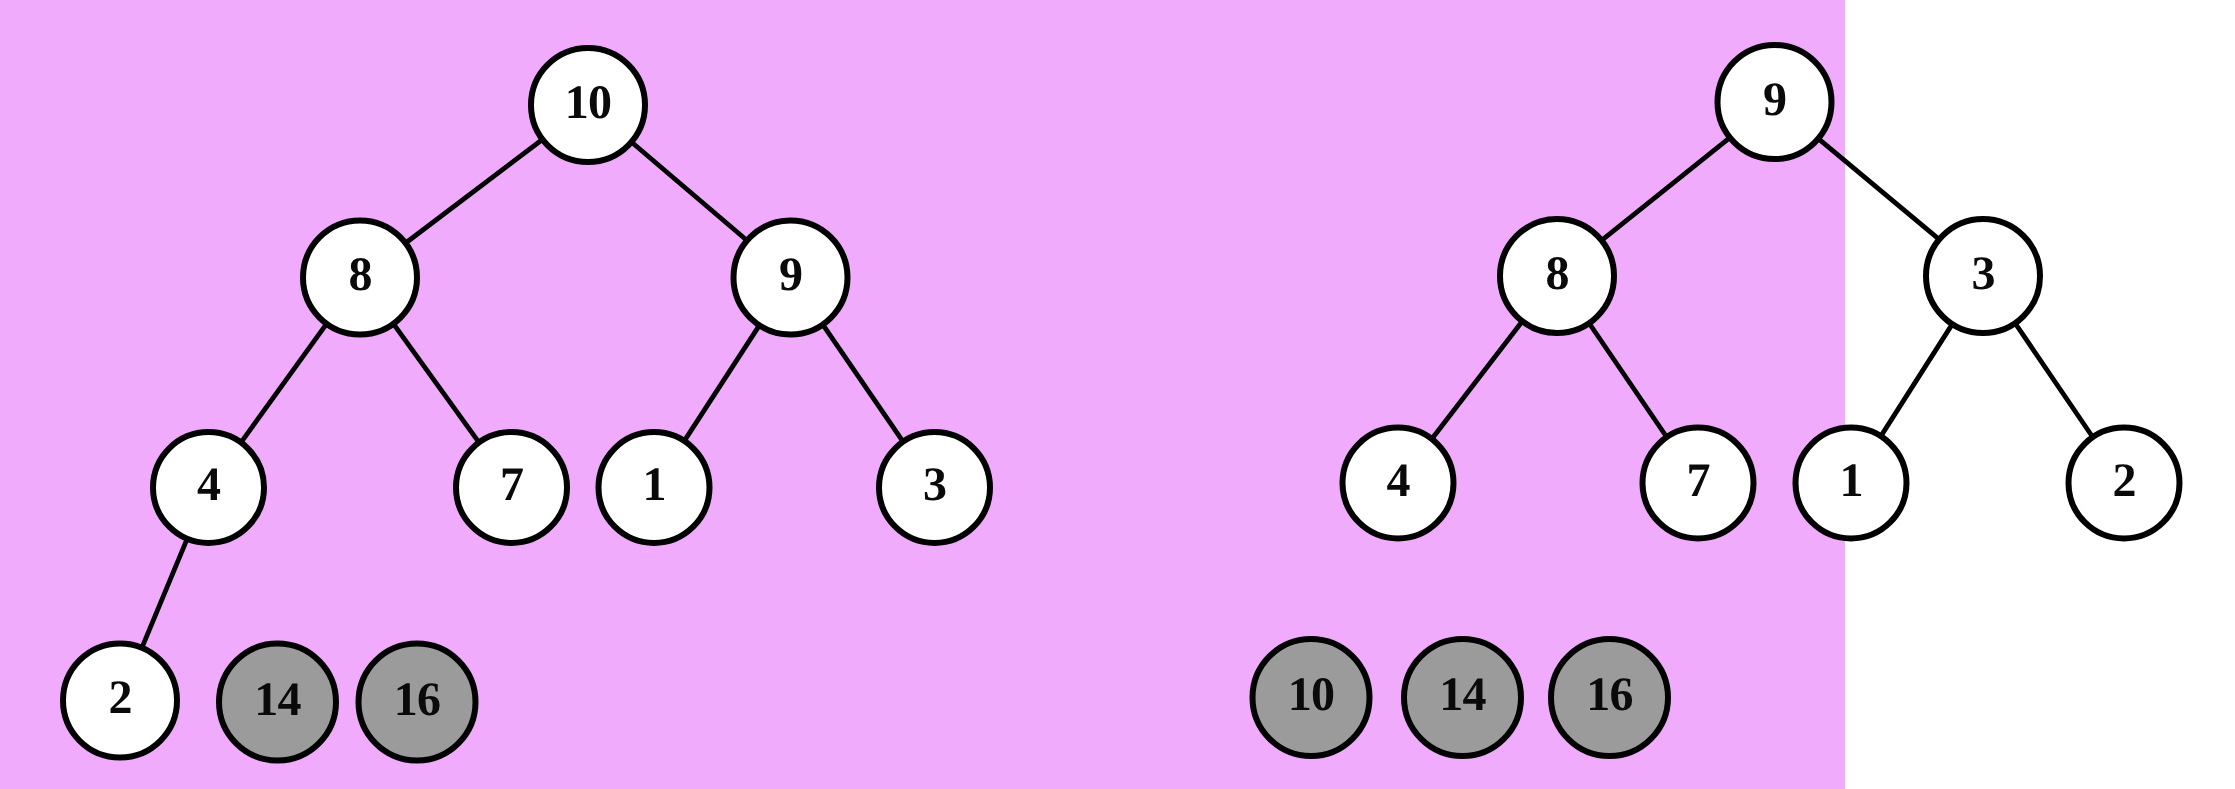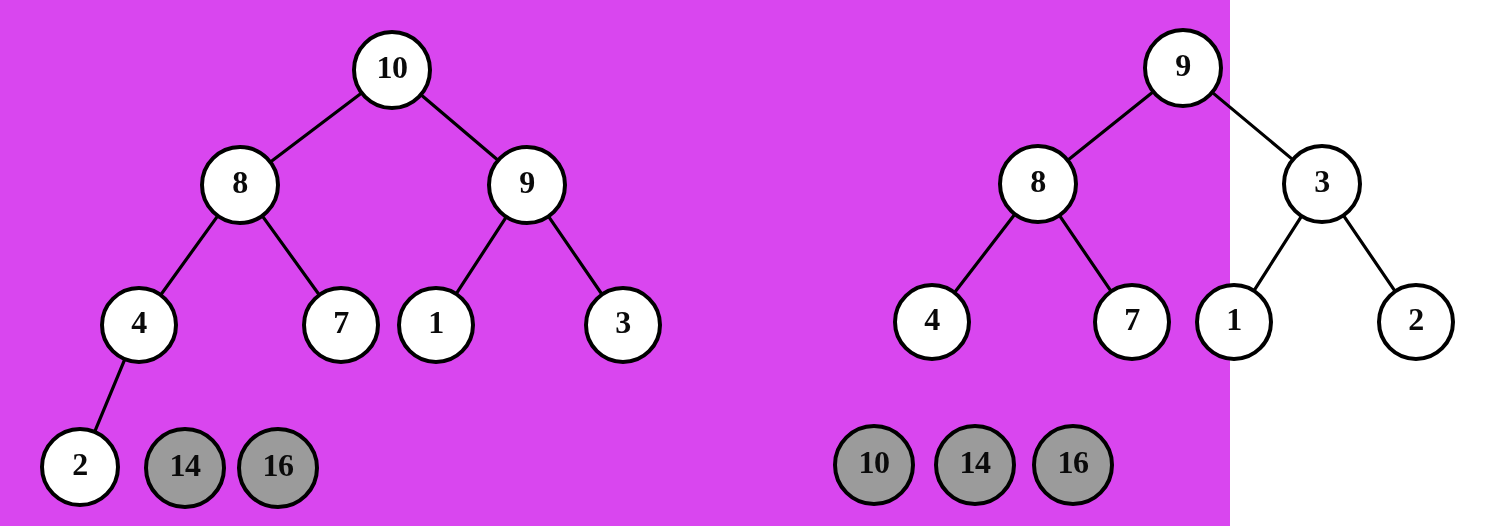--- a/index.html
+++ b/index.html
@@ -11,21 +11,21 @@
   body {
     width: 1490px;
     height: 526px;
     font-family: "Liberation Serif", "DejaVu Serif", serif;
     overflow: hidden;
   }
   #diagram-root {
     position: relative;
     width: 1230px;
     height: 526px;
-    background: #d946ef;
+    background: #f0abfc;
   }
   svg.tree-canvas {
     position: absolute;
     left: 0;
     top: 0;
     width: 1490px;
     height: 526px;
     display: block;
   }
   .edge-line {

